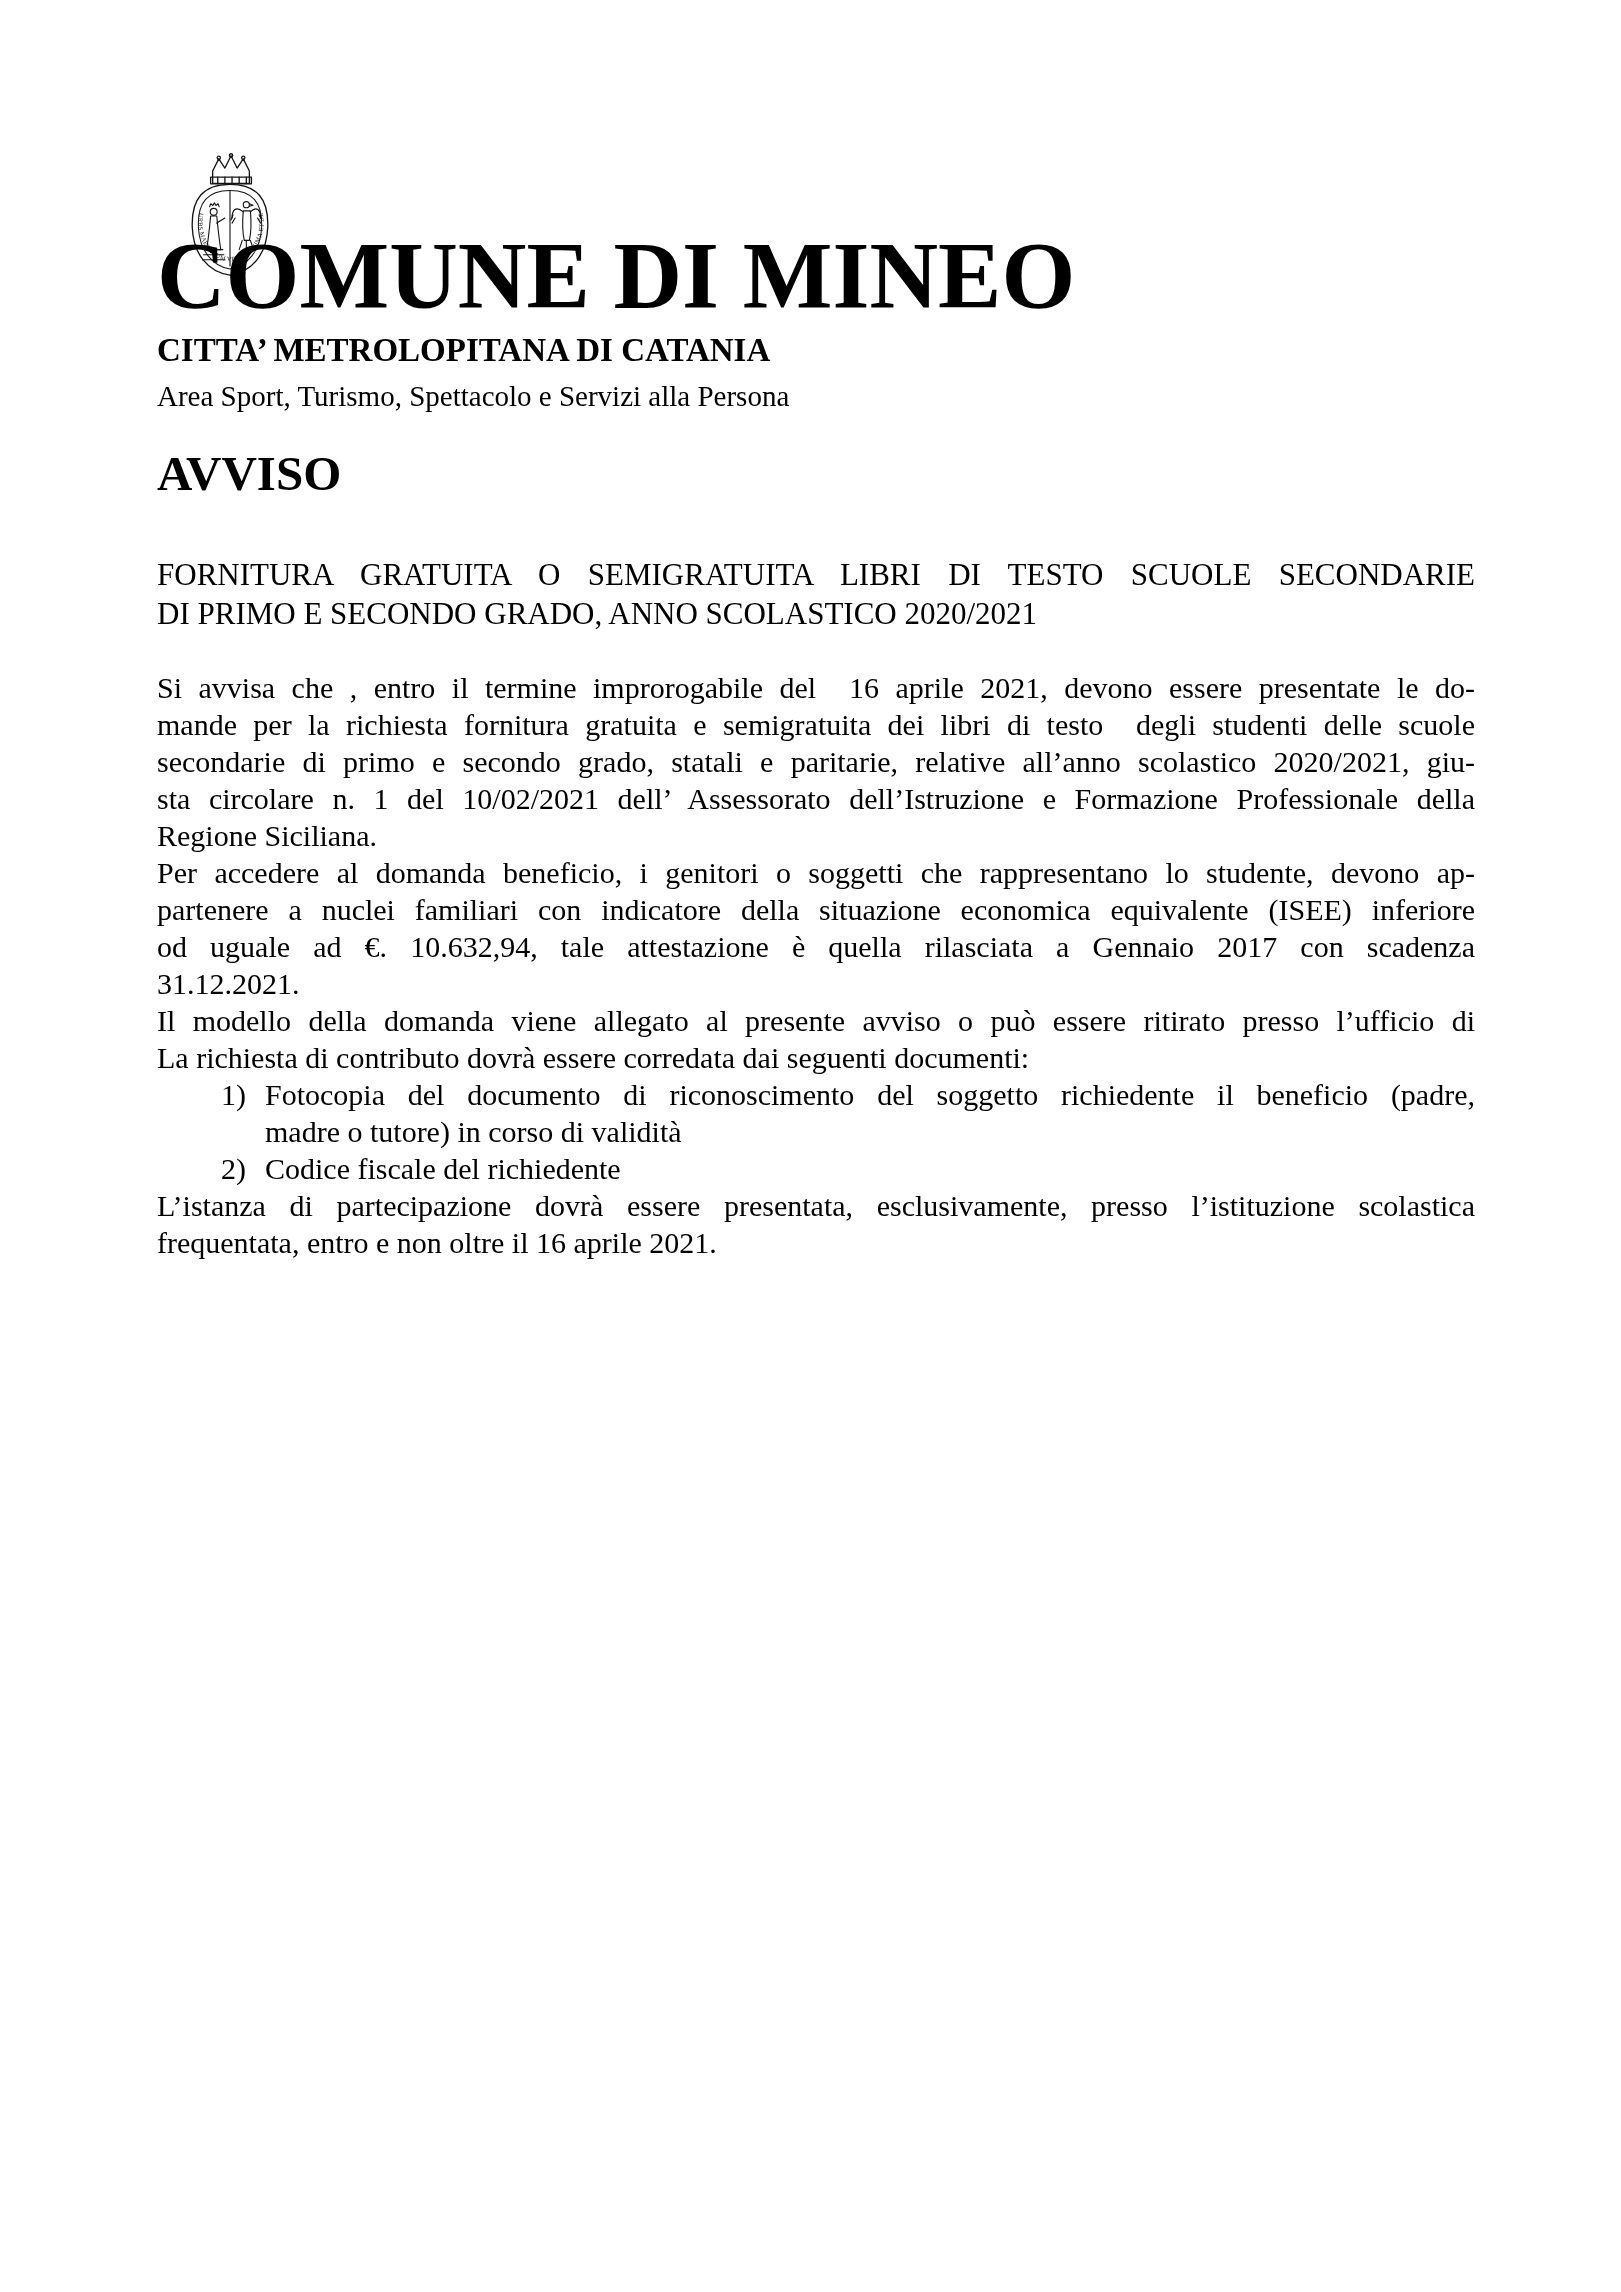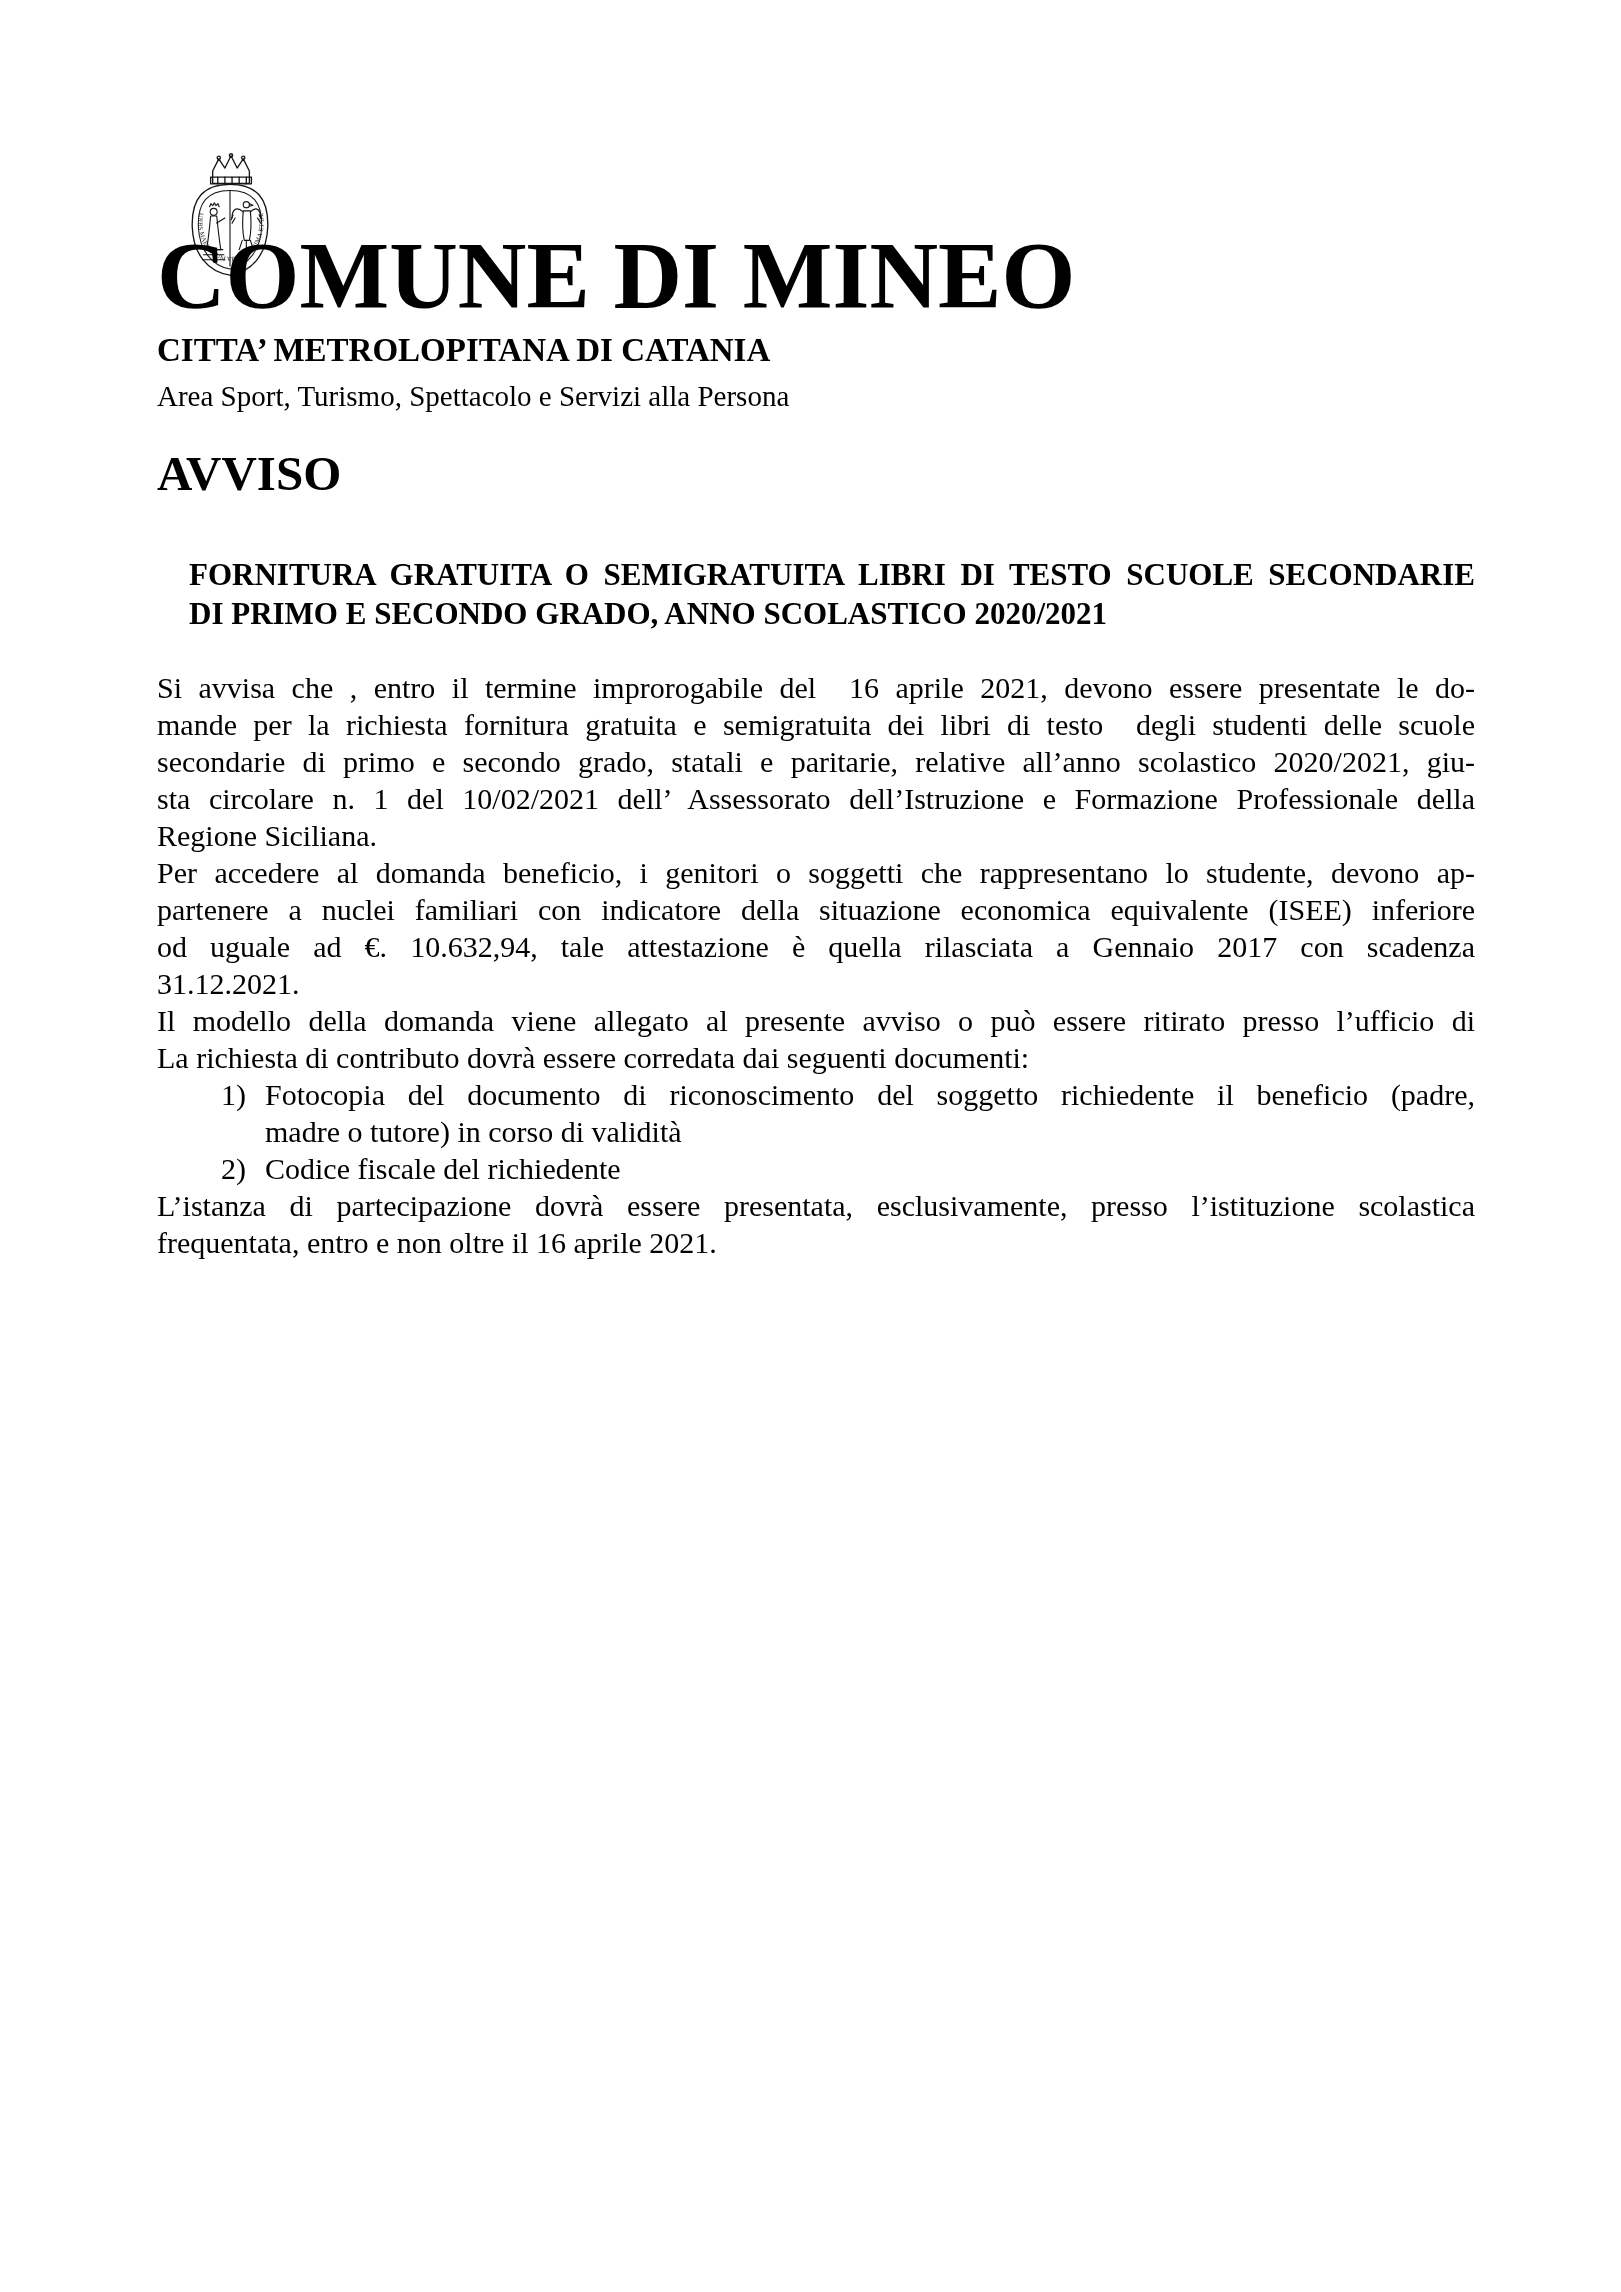--- a/index.html
+++ b/index.html
@@ -16,21 +16,21 @@
   .crest { position: absolute; left: 179px; top: 153px; width: 102px; height: 131px; }
   .crest svg { width: 100%; height: 100%; }
   .header-text { position: absolute; left: 157px; top: 229px; width: 1318px; text-align: left; }
   .title { font-size: 95px; font-weight: bold; line-height: 1; white-space: nowrap; letter-spacing: 0px; }
   .sub1  { font-size: 33px; font-weight: bold; line-height: 1; margin-top: 10px; }
   .sub2  { font-size: 29px; line-height: 1; margin-top: 15px; }
   .avviso { position: absolute; left: 157px; top: 447px; width: 1318px; 
             font-size: 49px; font-weight: bold; line-height: 1.1; }
   .content { position: absolute; left: 157px; top: 555px; width: 1318px;
              font-size: 30px; line-height: 37px; }
-  .subject { font-size: 31px; font-weight: bold; line-height: 39px; margin-bottom: 36px; margin-left: 32px; }
+  .subject { font-size: 31px; font-weight: normal; line-height: 39px; margin-bottom: 36px; }
   .tline { white-space: nowrap; }
   .tline.jfull { text-align: justify; text-align-last: justify; }
   .list-item { position: relative; padding-left: 108px; }
   .list-marker { position: absolute; left: 64px; top: 0; }
 </style>
 </head>
 <body>
 
 <div class="page">
 

